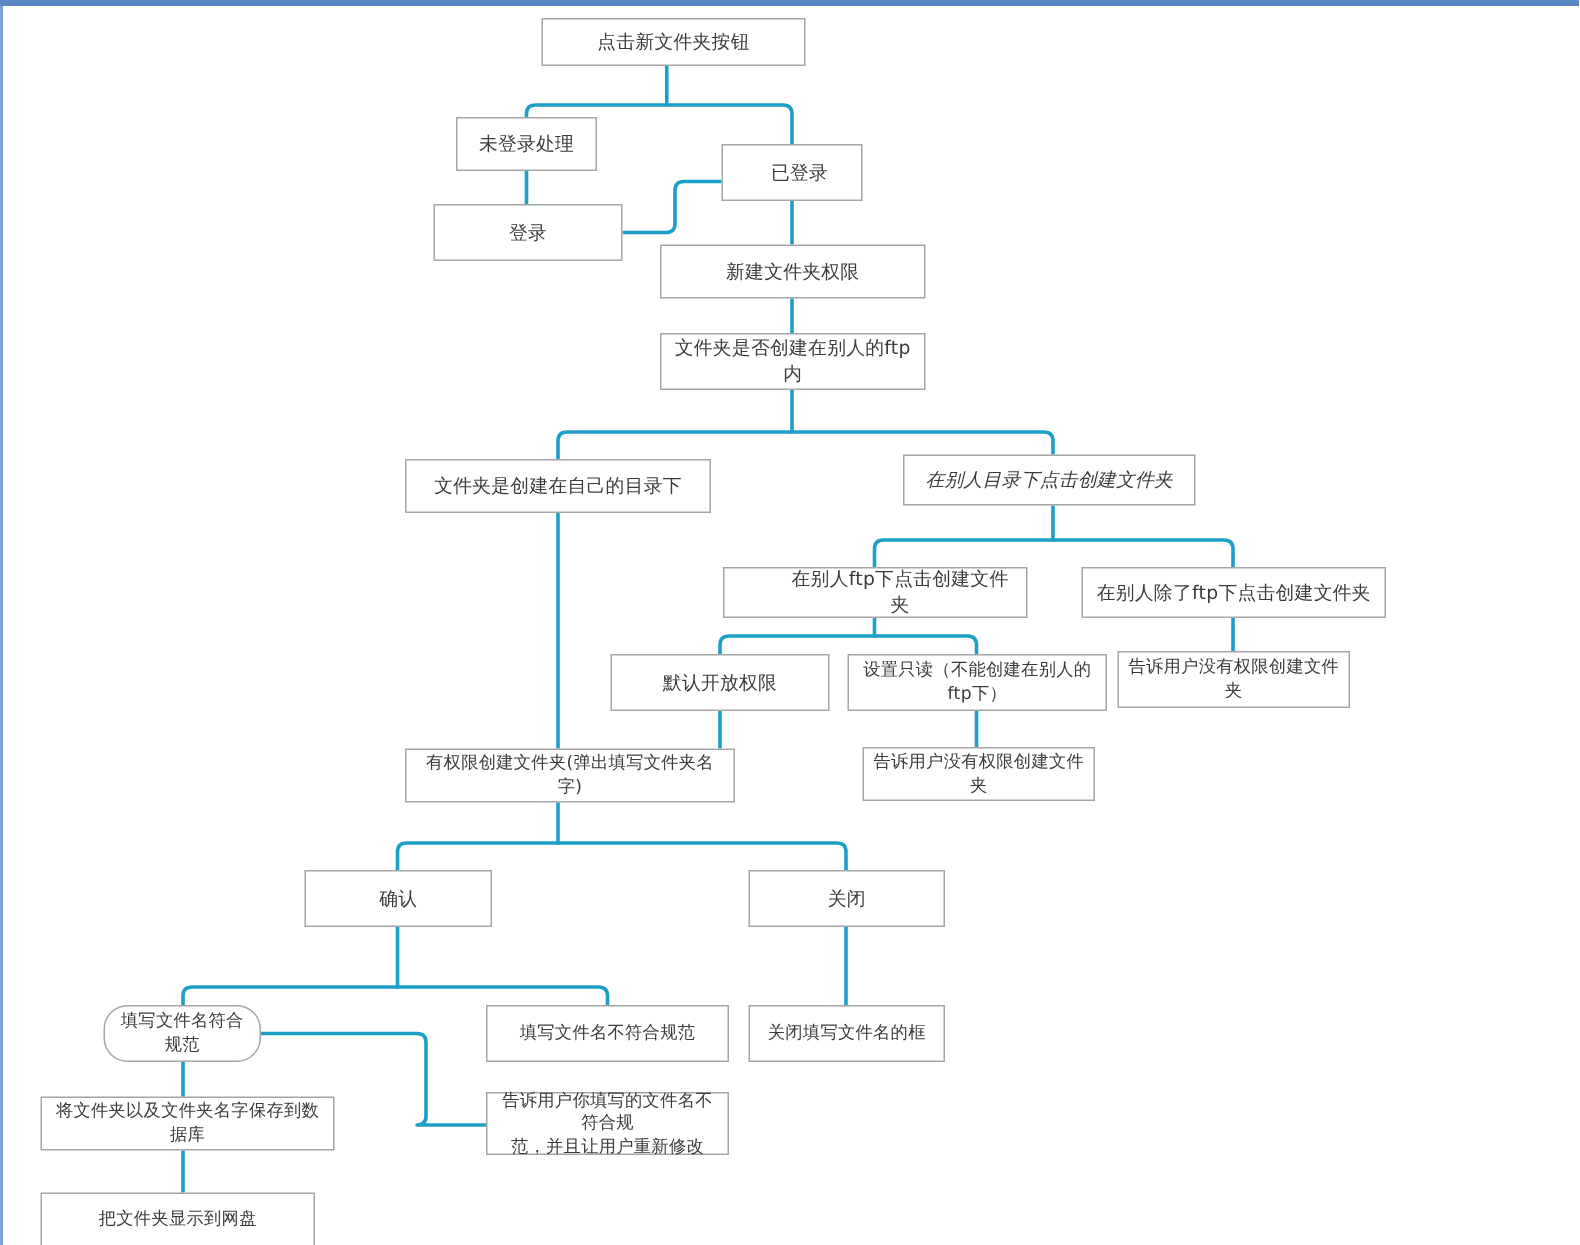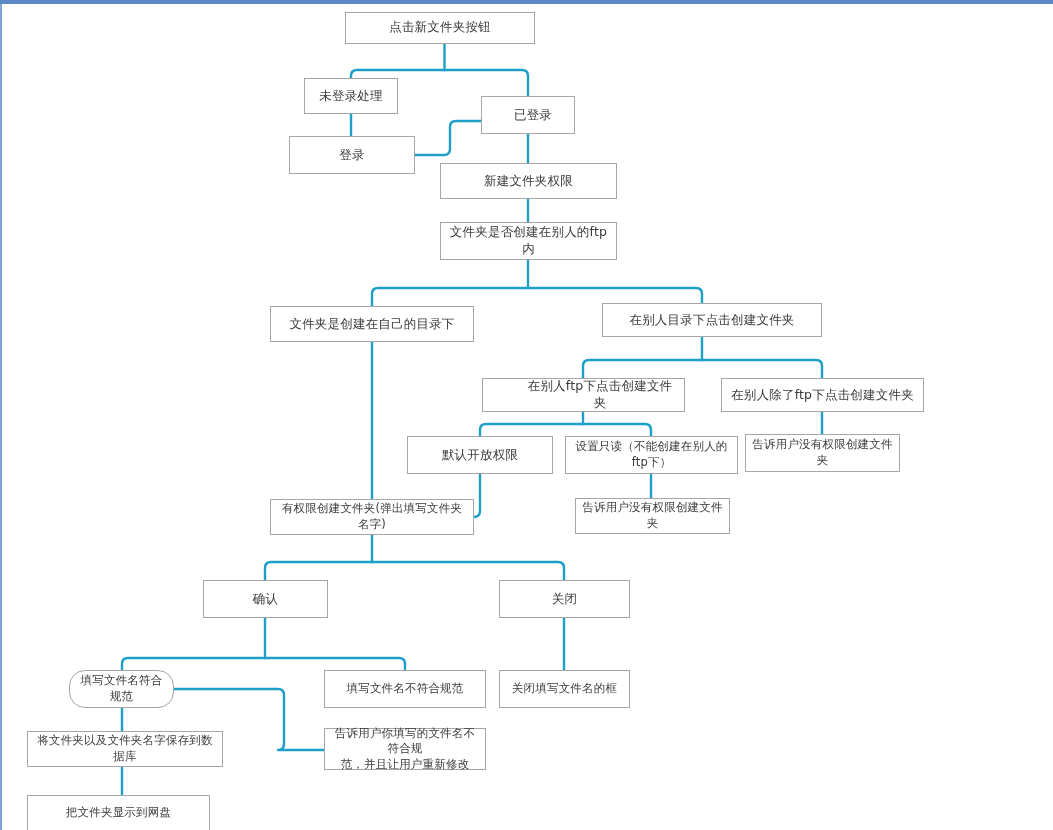--- a/index.html
+++ b/index.html
@@ -119,47 +119,47 @@
       <path d="M564,618 L564,670"></path>
 
       <path d="M122,708 L122,731"></path>
 
       <path d="M174,689 L278,689 Q284,689 284,695 L284,744 Q284,750 278,750 L324,750"></path>
 
       <path d="M122,767 L122,795"></path>
     </g>
   </svg>
 
-  <div class="node" style="left:345px; top:12px; width:190px; height:32px;font-family:Liberation Mono, monospace;">点击新文件夹按钮</div>
+  <div class="node" style="left:361px; top:12px; width:176px; height:32px;">点击新文件夹按钮</div>
 
   <div class="node" style="left:304px; top:78px; width:94px; height:36px;">未登录处理</div>
 
   <div class="node" style="left:481px; top:96px; width:94px; height:38px;padding-left:16px;">已登录</div>
 
   <div class="node" style="left:289px; top:136px; width:126px; height:38px;">登录</div>
 
   <div class="node" style="left:440px; top:163px; width:177px; height:36px;">新建文件夹权限</div>
 
   <div class="node" style="left:440px; top:222px; width:177px; height:38px;">文件夹是否创建在别人的ftp内</div>
 
   <div class="node" style="left:270px; top:306px; width:204px; height:36px;">文件夹是创建在自己的目录下</div>
 
-  <div class="node" style="left:602px; top:303px; width:220px; height:34px;">在别人目录下点击创建文件夹</div>
+  <div class="node" style="left:602px; top:303px; width:195px; height:34px;font-style:italic;">在别人目录下点击创建文件夹</div>
 
   <div class="node" style="left:482px; top:378px; width:203px; height:34px;padding-left:39px;">在别人ftp下点击创建文件夹</div>
 
   <div class="node" style="left:721px; top:378px; width:203px; height:34px;">在别人除了ftp下点击创建文件夹</div>
 
   <div class="node" style="left:407px; top:436px; width:146px; height:38px;">默认开放权限</div>
 
   <div class="node" style="left:565px; top:436px; width:173px; height:38px; font-size:11.5px;">设置只读（不能创建在别人的ftp下）</div>
 
   <div class="node" style="left:745px; top:434px; width:155px; height:38px; font-size:11.5px;">告诉用户没有权限创建文件夹</div>
 
-  <div class="node" style="left:270px; top:499px; width:204px; height:36px; font-size:11.5px;">有权限创建文件夹(弹出填写文件夹名字)</div>
+  <div class="node" style="left:270px; top:499px; width:220px; height:36px; font-size:11.5px;">有权限创建文件夹(弹出填写文件夹名字)</div>
 
   <div class="node" style="left:575px; top:498px; width:155px; height:36px; font-size:11.5px;">告诉用户没有权限创建文件夹</div>
 
   <div class="node" style="left:203px; top:580px; width:125px; height:38px;">确认</div>
 
   <div class="node" style="left:499px; top:580px; width:131px; height:38px;">关闭</div>
 
   <div class="node" style="left:69px; top:670px; width:105px; height:38px; font-size:11.5px;border-radius:16px;">填写文件名符合规范</div>
 
   <div class="node" style="left:324px; top:670px; width:162px; height:38px; font-size:11.5px;">填写文件名不符合规范</div>

